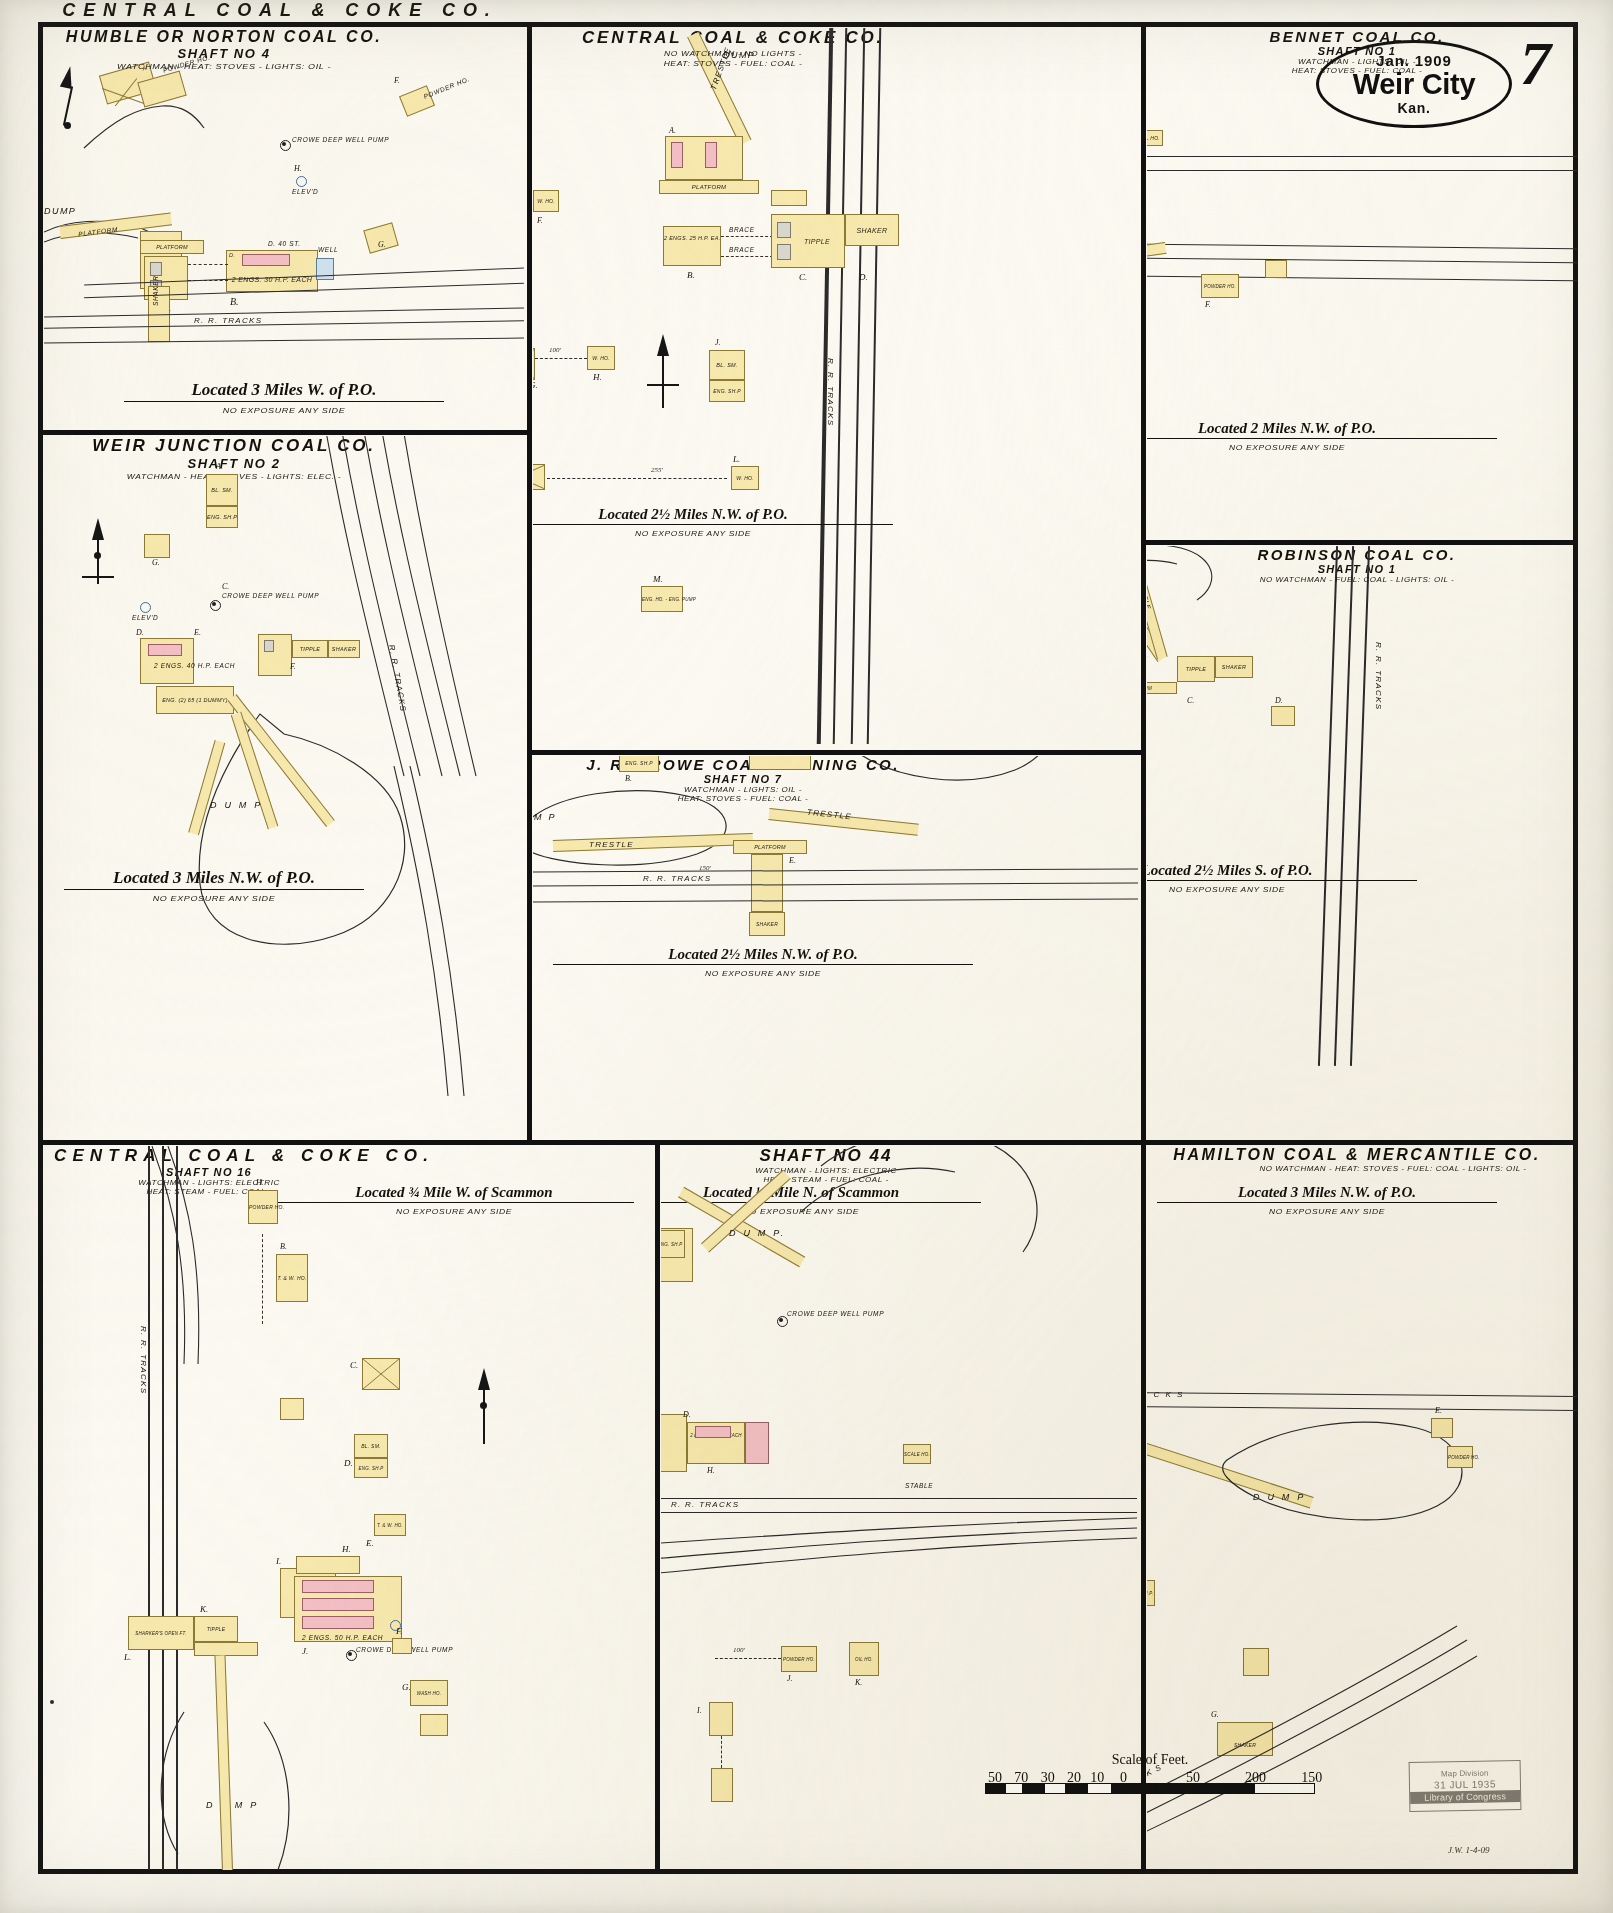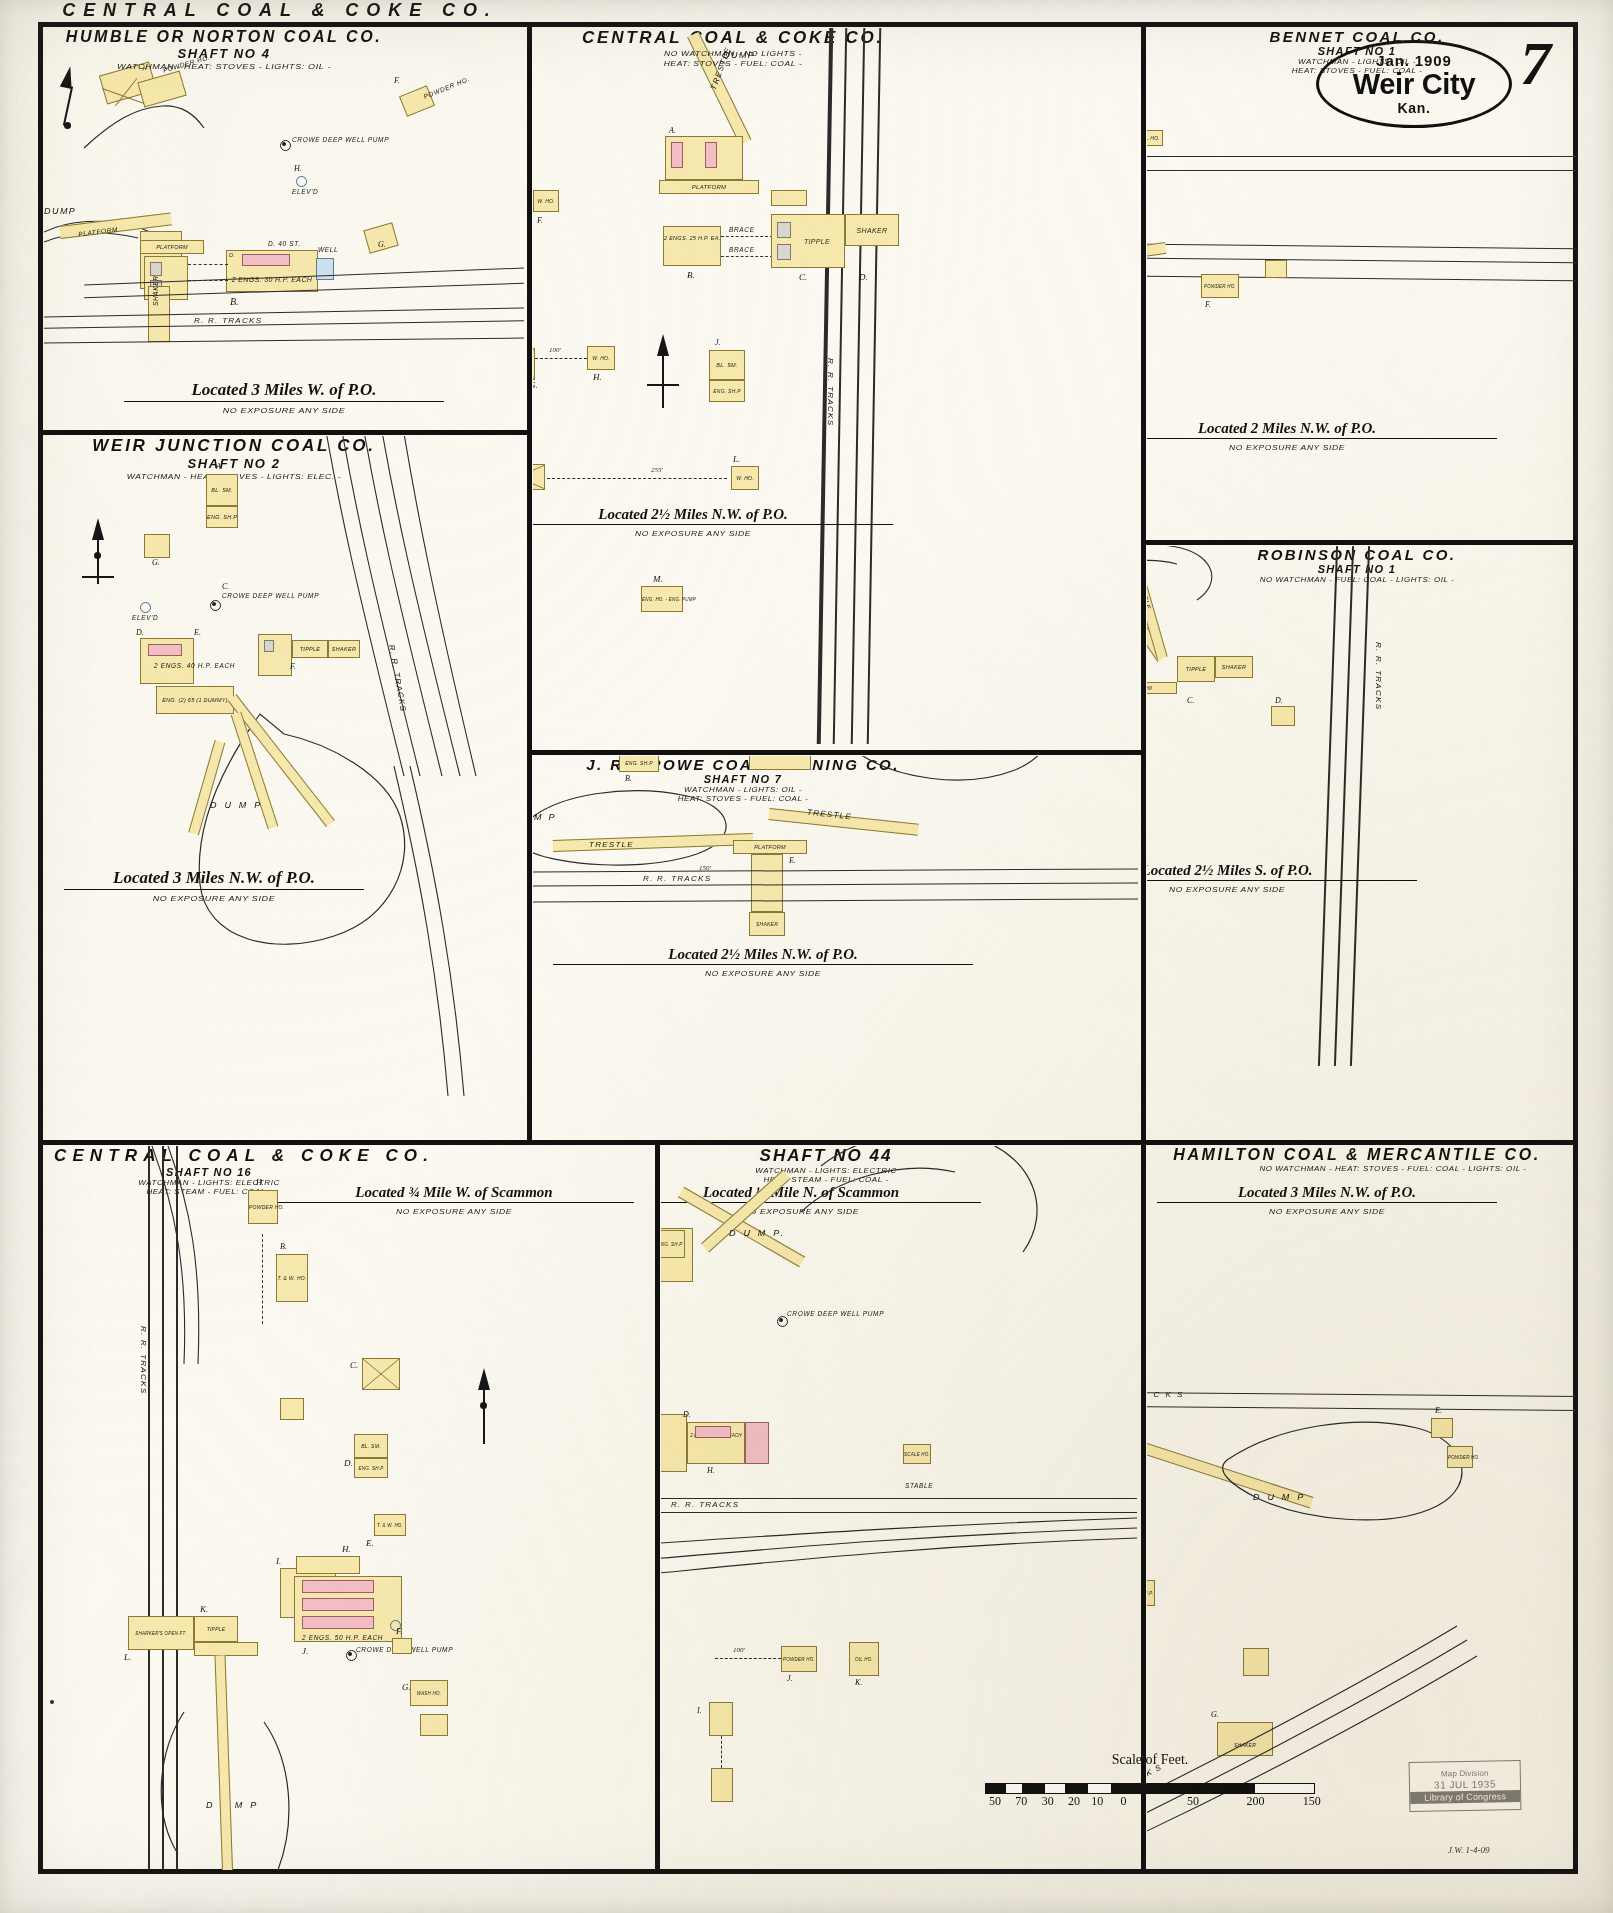--- a/index.html
+++ b/index.html
@@ -124,21 +124,21 @@
 
   
   .well{position:absolute;width:9px;height:9px;border-radius:50%;border:1.3px solid #1f1f1f;}
   .welldot{position:absolute;width:4px;height:4px;border-radius:50%;background:#1f1f1f;}
   .wellblue{position:absolute;width:9px;height:9px;border-radius:50%;border:1.3px solid #3a6ea8;}
 
   
   #scalewrap{position:absolute;left:985px;top:1752px;width:330px;}
   #scaletitle{font-family:"Liberation Serif",serif;font-size:14px;color:#14110c;text-align:center;}
   #scaleticks{position:relative;height:12px;margin-top:2px;}
-  #scaleticks span{position:absolute;font-family:"Liberation Serif",serif;font-size:12px;color:#14110c;transform:translateX(-50%);margin-top:24px;}
+  #scaleticks span{position:absolute;font-family:"Liberation Serif",serif;font-size:14px;color:#14110c;transform:translateX(-50%);}
   #scalebar{position:relative;height:9px;border:1.2px solid #111;margin-top:1px;background:#fff;}
   #scalebar i{position:absolute;top:0;bottom:0;background:#111;}
 
   
   #locstamp{
     position:absolute;left:1409px;top:1761px;width:110px;height:48px;
     border:1.6px solid #6d6a62;color:#6d6a62;opacity:.85;
     font-family:"Liberation Sans",sans-serif;text-align:center;
     display:flex;flex-direction:column;justify-content:center;gap:1px;
     transform:rotate(-1deg);

